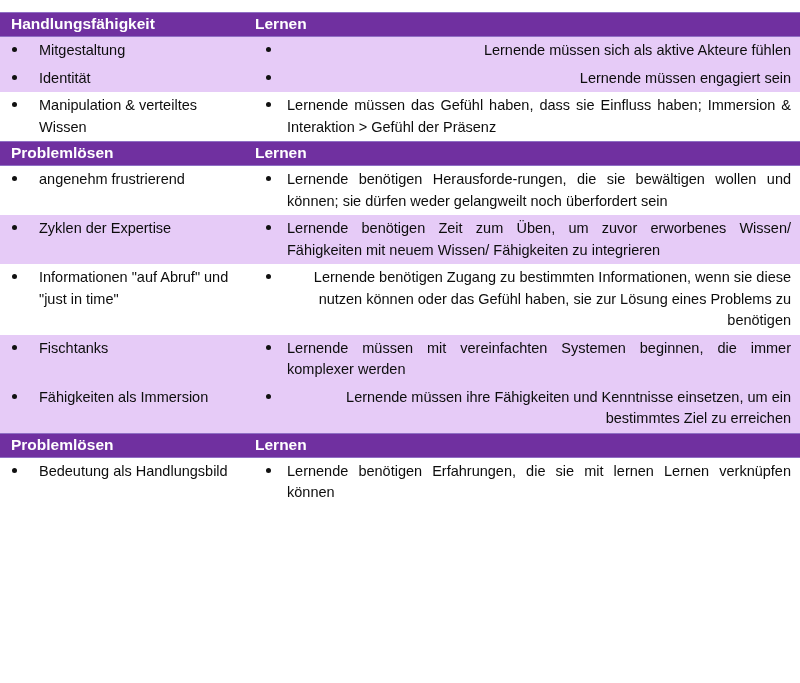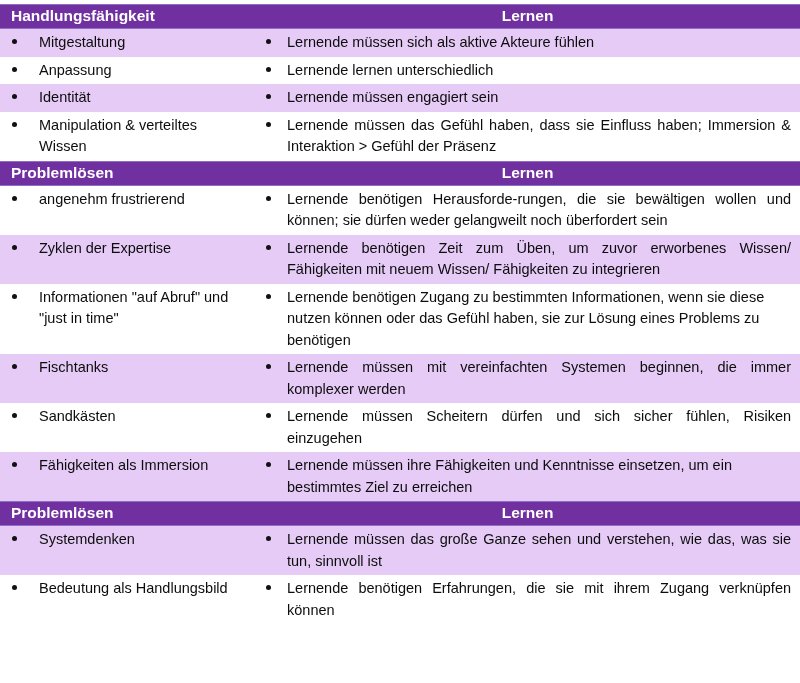--- a/index.html
+++ b/index.html
@@ -13,21 +13,21 @@
     height: 683px;
     font-family: "Liberation Sans", sans-serif;
     color: #0d0d0d;
     overflow: hidden;
   }
 
   #table-root {
     width: 800px;
     height: 683px;
     box-sizing: border-box;
-    padding-top: 4px;
+    padding-top: 12px;
     background: #ffffff;
   }
 
   .tbl {
     width: 800px;
     border-collapse: collapse;
     table-layout: fixed;
   }
 
   
@@ -46,21 +46,20 @@
     padding: 1px 0 2px 0;
     vertical-align: middle;
     border-top: 1px solid #8f6fc4;
     border-bottom: 1px solid #8f6fc4;
   }
   tr.section-header td.hdr-left {
     padding-left: 11px;
   }
   tr.section-header td.hdr-right {
     padding-left: 5px;
-    text-align: center;
   }
 
   
   tr.data-row > td {
     font-size: 14.5px;
     line-height: 21.5px;
     vertical-align: top;
     padding-top: 3px;
     padding-bottom: 3px;
     background: #ffffff;
@@ -90,21 +89,21 @@
     padding-right: 8px;
     text-align: left;
   }
   td.desc-cell {
     padding-right: 9px;
     text-align: justify;
     text-justify: inter-word;
     hyphens: none;
   }
   td.desc-cell.no-justify {
-    text-align: left;
+    text-align: right;
   }
 </style>
 </head>
 <body>
 
 <div id="table-root">
   <table class="tbl">
     <colgroup>
       <col class="c-bullet-a">
       <col class="c-term">
@@ -114,26 +113,20 @@
     <tbody id="table-body">
         <tr class="section-header">
           <td colspan="2" class="hdr-left">Handlungsfähigkeit</td>
           <td colspan="2" class="hdr-right">Lernen</td>
         </tr>
         <tr class="data-row shaded">
           <td class="bullet-cell"><span class="dot"></span></td>
           <td class="term-cell">Mitgestaltung</td>
           <td class="bullet-cell b-second"><span class="dot"></span></td>
           <td class="desc-cell no-justify">Lernende müssen sich als aktive Akteure fühlen</td>
-        </tr>
-        <tr class="data-row">
-          <td class="bullet-cell"><span class="dot"></span></td>
-          <td class="term-cell">Anpassung</td>
-          <td class="bullet-cell b-second"><span class="dot"></span></td>
-          <td class="desc-cell no-justify">Lernende lernen unterschiedlich</td>
         </tr>
         <tr class="data-row shaded">
           <td class="bullet-cell"><span class="dot"></span></td>
           <td class="term-cell">Identität</td>
           <td class="bullet-cell b-second"><span class="dot"></span></td>
           <td class="desc-cell no-justify">Lernende müssen engagiert sein</td>
         </tr>
         <tr class="data-row">
           <td class="bullet-cell"><span class="dot"></span></td>
           <td class="term-cell">Manipulation &amp; verteiltes Wissen</td>
@@ -161,43 +154,31 @@
           <td class="term-cell">Informationen "auf Abruf" und "just in time"</td>
           <td class="bullet-cell b-second"><span class="dot"></span></td>
           <td class="desc-cell no-justify">Lernende benötigen Zugang zu bestimmten Informationen, wenn sie diese nutzen können oder das Gefühl haben, sie zur Lösung eines Problems zu benötigen</td>
         </tr>
         <tr class="data-row shaded">
           <td class="bullet-cell"><span class="dot"></span></td>
           <td class="term-cell">Fischtanks</td>
           <td class="bullet-cell b-second"><span class="dot"></span></td>
           <td class="desc-cell">Lernende müssen mit vereinfachten Systemen beginnen, die immer komplexer werden</td>
         </tr>
-        <tr class="data-row">
-          <td class="bullet-cell"><span class="dot"></span></td>
-          <td class="term-cell">Sandkästen</td>
-          <td class="bullet-cell b-second"><span class="dot"></span></td>
-          <td class="desc-cell">Lernende müssen Scheitern dürfen und sich sicher fühlen, Risiken einzugehen</td>
-        </tr>
         <tr class="data-row shaded">
           <td class="bullet-cell"><span class="dot"></span></td>
           <td class="term-cell">Fähigkeiten als Immersion</td>
           <td class="bullet-cell b-second"><span class="dot"></span></td>
           <td class="desc-cell no-justify">Lernende müssen ihre Fähigkeiten und Kenntnisse einsetzen, um ein bestimmtes Ziel zu erreichen</td>
         </tr>
         <tr class="section-header">
           <td colspan="2" class="hdr-left">Problemlösen</td>
           <td colspan="2" class="hdr-right">Lernen</td>
         </tr>
-        <tr class="data-row shaded">
-          <td class="bullet-cell"><span class="dot"></span></td>
-          <td class="term-cell">Systemdenken</td>
-          <td class="bullet-cell b-second"><span class="dot"></span></td>
-          <td class="desc-cell">Lernende müssen das große Ganze sehen und verstehen, wie das, was sie tun, sinnvoll ist</td>
-        </tr>
         <tr class="data-row">
           <td class="bullet-cell"><span class="dot"></span></td>
           <td class="term-cell">Bedeutung als Handlungsbild</td>
           <td class="bullet-cell b-second"><span class="dot"></span></td>
-          <td class="desc-cell">Lernende benötigen Erfahrungen, die sie mit ihrem Zugang verknüpfen können</td>
+          <td class="desc-cell">Lernende benötigen Erfahrungen, die sie mit lernen Lernen verknüpfen können</td>
         </tr>
       </tbody>
   </table>
 </div>
 
 </body></html>

